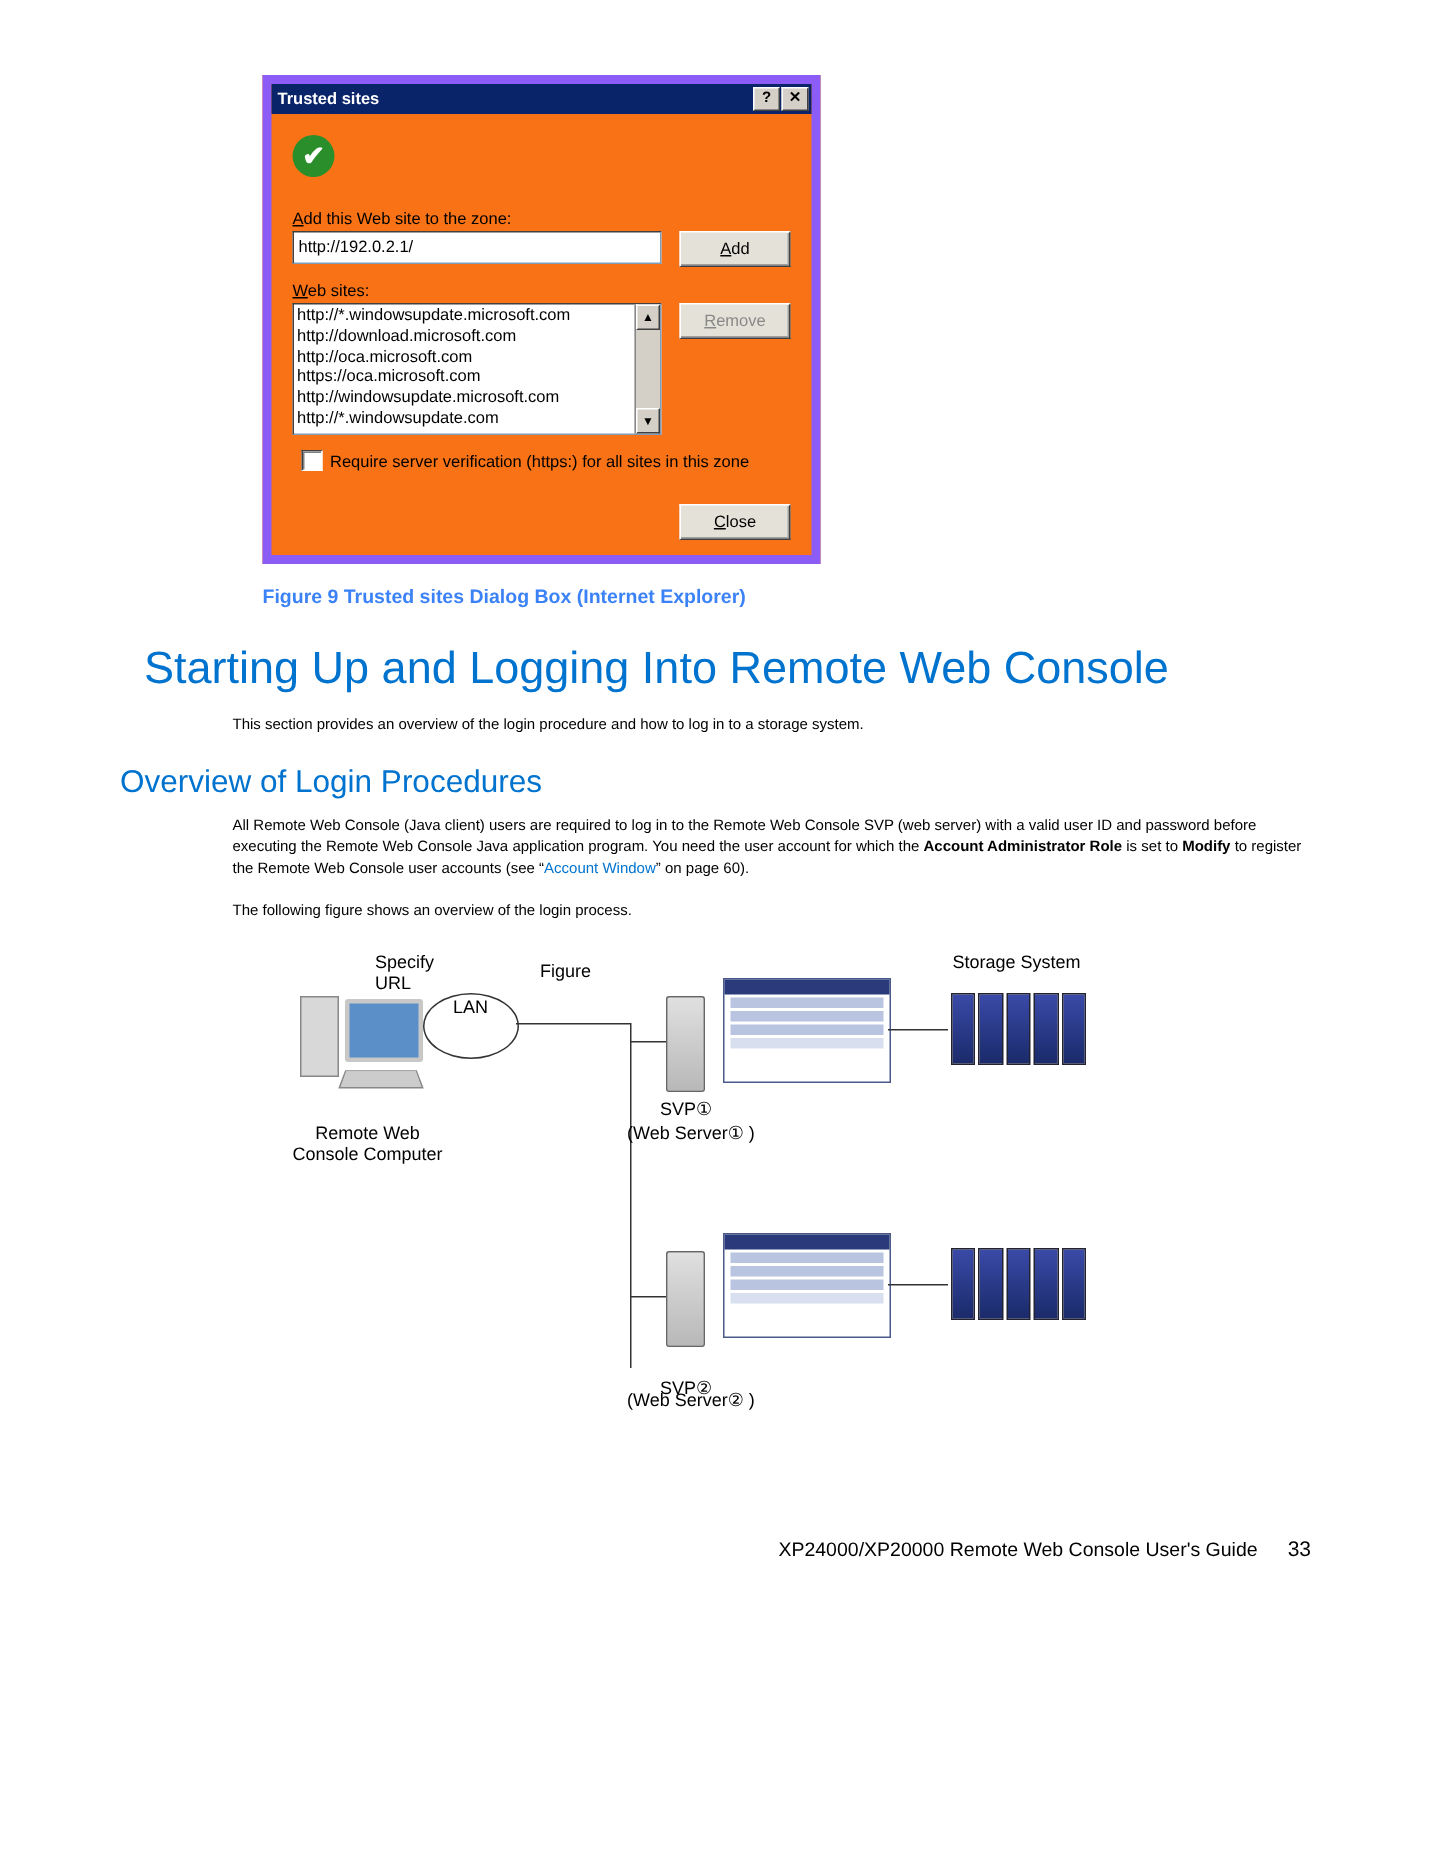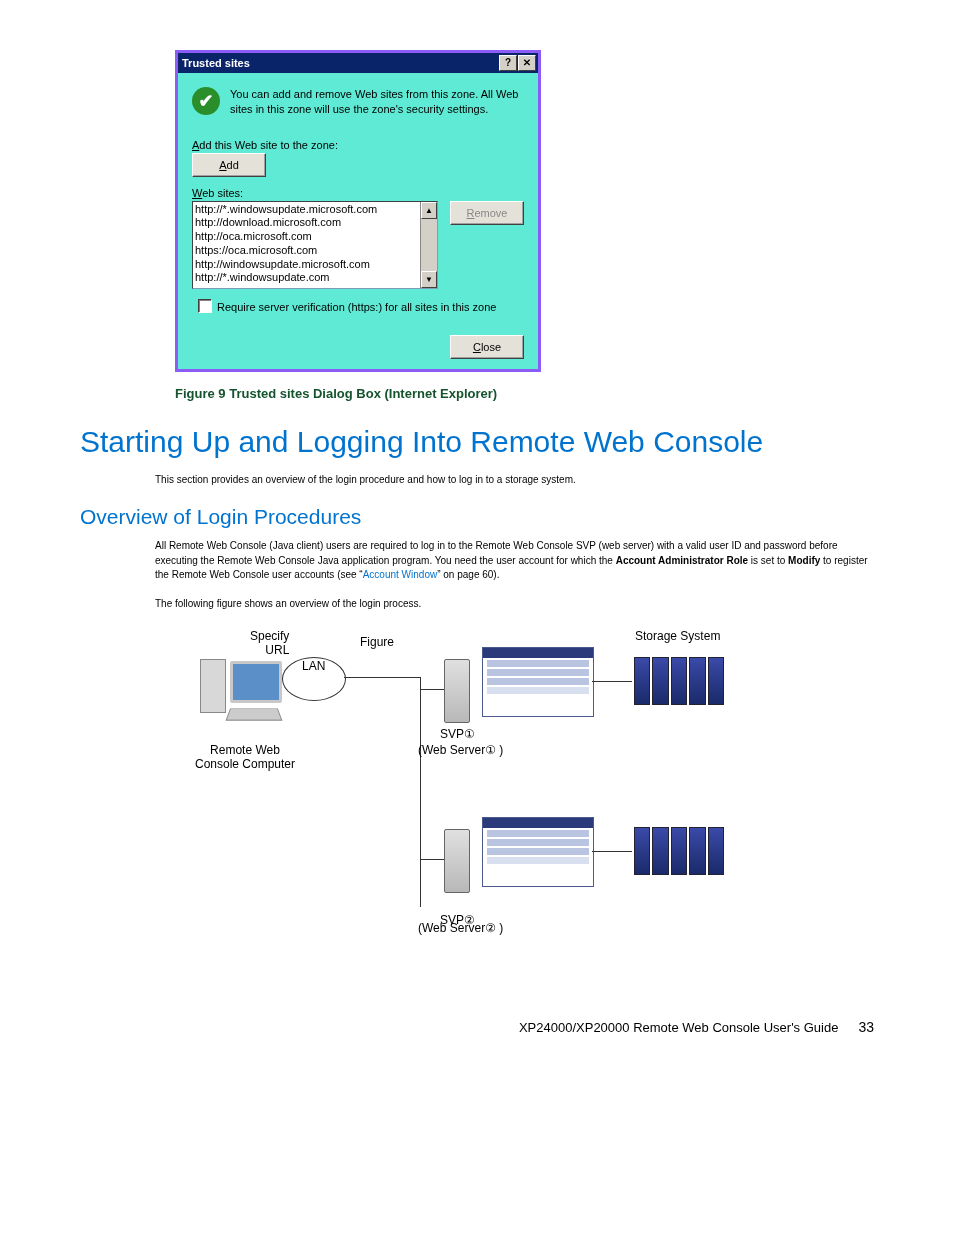--- a/index.html
+++ b/index.html
@@ -1,43 +1,43 @@
 <!DOCTYPE html>
 <html><head>
 <meta charset="utf-8">
 <style>
 body{margin:0;font-family:Arial,Helvetica,sans-serif;background:#fff;width:954px;padding:50px 80px 40px 80px;box-sizing:border-box;color:#000}
-.dialog{width:360px;margin-left:95px;background:#5eead4;border:3px solid #8b5cf6;font-family:Tahoma,Arial,sans-serif;font-size:11px}
+.dialog{width:360px;margin-left:95px;background:#f97316;border:6px solid #8b5cf6;font-family:Tahoma,Arial,sans-serif;font-size:11px}
 .titlebar{background:#0a246a;color:#fff;display:flex;align-items:center;justify-content:space-between;padding:2px 2px 2px 4px;font-weight:bold;font-size:11px}
 .titlebar-btns{display:flex;gap:1px}
 .titlebar-btn{width:16px;height:14px;background:#d4d0c8;border:1px solid #fff;border-right-color:#404040;border-bottom-color:#404040;display:flex;align-items:center;justify-content:center;font-size:10px;font-weight:bold;color:#000;line-height:1}
 .dlg-body{padding:14px 14px 10px 14px}
 .info-row{display:flex;gap:10px;margin-bottom:22px}
 .check-icon{width:28px;height:28px;border-radius:50%;background:#2a8f2a;display:flex;align-items:center;justify-content:center;color:#fff;font-size:18px;font-weight:bold;flex-shrink:0}
 .info-text{font-size:11px;line-height:1.35}
 .fld-label{font-size:11px;margin-bottom:2px}
 .fld-row{display:flex;gap:12px;align-items:flex-start;margin-bottom:10px}
 .textbox{flex:1;border:1px solid #7f9db9;border-top-color:#404040;border-left-color:#404040;background:#fff;padding:2px 3px;font-size:11px;font-family:Tahoma,Arial,sans-serif;height:16px;box-sizing:content-box}
 .btn{width:72px;height:22px;background:#e4e2d8;border:1px solid #fff;border-right-color:#404040;border-bottom-color:#404040;font-size:11px;display:flex;align-items:center;justify-content:center;box-shadow:inset -1px -1px 0 #a0a0a0}
 .btn.disabled{color:#888}
 .btn .ul{text-decoration:underline}
 .list-inner{flex:1;padding:1px 2px;font-size:11px;line-height:1.25;overflow:hidden}
 .scroll{width:16px;background:#d4d0c8;display:flex;flex-direction:column;justify-content:space-between;border-left:1px solid #888}
 .sbtn{height:15px;border:1px solid #fff;border-right-color:#404040;border-bottom-color:#404040;display:flex;align-items:center;justify-content:center;font-size:8px}
 .listwrap{display:flex;flex:1;border:1px solid #7f9db9;border-top-color:#404040;border-left-color:#404040;background:#fff;height:86px}
 .chk-row{display:flex;align-items:flex-end;gap:5px;font-size:11px;margin:6px 0 22px 6px}
 .chk{width:12px;height:12px;border:1px solid #404040;border-right-color:#fff;border-bottom-color:#fff;background:#fff;box-shadow:inset 1px 1px 0 #808080}
 .close-row{display:flex;justify-content:flex-end}
-.caption{color:#14532d;font-weight:bold;font-size:13px;margin:14px 0 24px 95px}
-h1{color:#0073cf;font-weight:normal;font-size:30px;margin:10px 0 14px 0;font-family:Arial,sans-serif}
+.caption{color:#3b82f6;font-weight:bold;font-size:13px;margin:14px 0 24px 95px}
+h1{color:#0073cf;font-weight:normal;font-size:30px;margin:10px 0 14px 16px;font-family:Arial,sans-serif}
 h2{color:#0073cf;font-weight:normal;font-size:21px;margin:18px 0 10px 0}
 .body-text{font-size:10px;line-height:1.45;margin:0 0 14px 75px}
 .link{color:#0073cf}
 .diagram{margin:18px 0 10px 100px;position:relative;width:560px;height:330px;font-family:Arial,sans-serif;font-size:12px}
-.diagram .lbl{position:absolute;text-align:right;font-size:12px}
+.diagram .lbl{position:absolute;text-align:left;font-size:12px}
 .footer{display:flex;justify-content:flex-end;align-items:baseline;gap:20px;margin-top:60px;font-size:13px}
 .pagenum{font-size:14px}
 
 .pc{position:absolute;left:20px;top:30px;width:80px;height:80px}
 .pc .tower{position:absolute;left:0;top:0;width:24px;height:52px;background:#d8d8d8;border:1px solid #888}
 .pc .mon{position:absolute;left:30px;top:2px;width:46px;height:36px;background:#5b8fc7;border:3px solid #c8c8c8;border-radius:2px}
 .pc .kb{position:absolute;left:28px;top:48px;width:50px;height:12px;background:#ccc;border:1px solid #888;transform:perspective(40px) rotateX(30deg)}
 .oval{position:absolute;border:1px solid #333;border-radius:50%;background:#fff}
 .server{position:absolute;width:24px;height:62px;background:linear-gradient(#e0e0e0,#b8b8b8);border:1px solid #666;border-radius:2px}
 .screen{position:absolute;width:110px;height:68px;background:#fff;border:1px solid #4a5a8a}
@@ -54,24 +54,24 @@
   <div class="titlebar">
     <span>Trusted sites</span>
     <div class="titlebar-btns">
       <div class="titlebar-btn">?</div>
       <div class="titlebar-btn">✕</div>
     </div>
   </div>
   <div class="dlg-body">
     <div class="info-row">
       <div class="check-icon">✔</div>
-      <div class="info-text">You can add and remove Web sites from this zone. All Web sites in this zone will use the zone's security settings.</div>
     </div>
     <div class="fld-label"><span style="text-decoration:underline">A</span>dd this Web site to the zone:</div>
     <div class="fld-row">
+      <input class="textbox" value="http://192.0.2.1/" style="">
       <div class="btn"><span class="ul">A</span>dd</div>
     </div>
     <div class="fld-label"><span style="text-decoration:underline">W</span>eb sites:</div>
     <div class="fld-row">
       <div class="listwrap">
         <div class="list-inner">
           <div>http://*.windowsupdate.microsoft.com</div>
           <div>http://download.microsoft.com</div>
           <div>http://oca.microsoft.com</div>
           <div>https://oca.microsoft.com</div>

